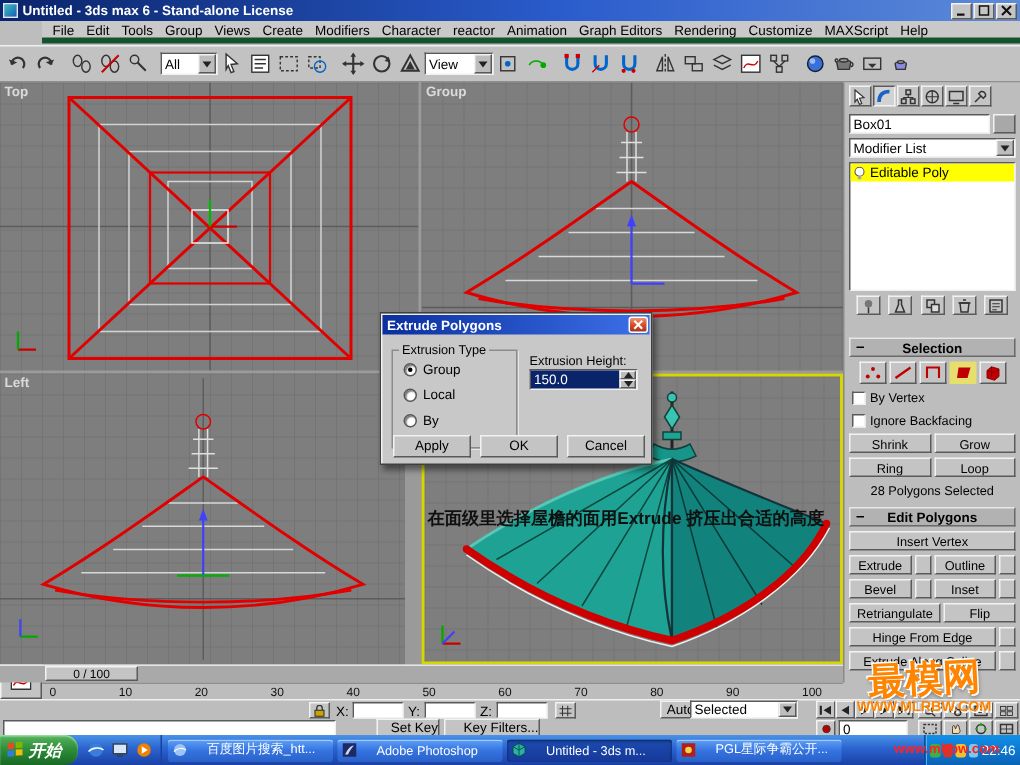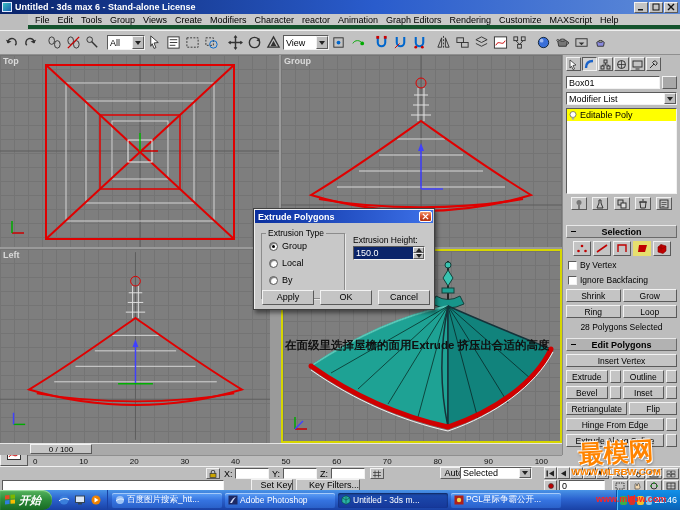--- a/index.html
+++ b/index.html
@@ -108,21 +108,21 @@
   .pbk svg{width:9px;height:7px;}
 
   
   .taskbar{position:absolute;top:490px;left:0;width:680px;height:20px;background:linear-gradient(#4993e6,#2b63cf 45%,#1941a5);display:flex;align-items:center;}
   .startbtn{width:52px;height:20px;border-radius:0 9px 9px 0;background:linear-gradient(#58b560,#2f8f3c 45%,#176923);color:#fff;font-weight:bold;font-style:italic;font-size:11px;display:flex;align-items:center;gap:3px;padding-left:4px;box-shadow:inset 0 1px 1px #9fe0a5;}
   .startbtn svg{width:12px;height:12px;}
   .ql{display:flex;gap:3px;align-items:center;padding:0 5px;border-right:1px solid #1941a5;height:100%;}
   .qlicon{width:13px;height:13px;display:flex;align-items:center;justify-content:center;}
   .qlicon svg{width:12px;height:12px;}
   .tasks{flex:1;display:flex;gap:3px;align-items:center;padding:0 4px;overflow:hidden;}
-  .task{flex:0 1 110px;height:15px;border-radius:2px;background:linear-gradient(#5ea1f7,#3573e0 50%,#2a61c9);box-shadow:inset 0 1px 0 rgba(255,255,255,.45);color:#fff;font-size:8.5px;display:flex;align-items:center;gap:2px;padding:0 3px;overflow:hidden;white-space:nowrap;text-align:center;}
+  .task{flex:0 1 110px;height:15px;border-radius:2px;background:linear-gradient(#5ea1f7,#3573e0 50%,#2a61c9);box-shadow:inset 0 1px 0 rgba(255,255,255,.45);color:#fff;font-size:8.5px;display:flex;align-items:center;gap:13px;padding:0 3px;overflow:hidden;white-space:nowrap;text-align:center;}
   .task.active{background:linear-gradient(#1c4cb0,#16389a);box-shadow:inset 0 1px 2px rgba(0,0,0,.5);}
   .task svg{width:10px;height:10px;flex:0 0 auto;}
   .tray{width:64px;height:20px;background:linear-gradient(#1290e8,#0b77cf 55%,#0a62b5);border-left:1px solid #0a4f9e;box-shadow:inset 1px 0 0 #4fb3f2;display:flex;align-items:center;gap:2px;padding:0 3px;color:#fff;}
   .trayicon{width:9px;height:9px;border-radius:2px;}
   .time{margin-left:auto;font-size:9px;}
 
   
   .wm-brand{position:absolute;left:552px;top:436px;width:128px;text-align:center;font-size:25px;font-weight:bold;color:#ff8400;z-index:50;transform:rotate(-3deg);text-shadow:1px 1px 0 #fff,-1px -1px 0 #fff,1px 2px 3px rgba(0,0,0,.35);font-family:"Liberation Sans","DejaVu Sans",sans-serif;}
   .wm-url{position:absolute;left:552px;top:466px;width:128px;text-align:center;font-size:9.5px;font-weight:bold;color:#ff8400;z-index:50;text-shadow:1px 1px 0 #fff;}
   .wm-url2{position:absolute;left:596px;top:494px;font-size:9px;font-weight:bold;color:#ff2222;z-index:60;}

